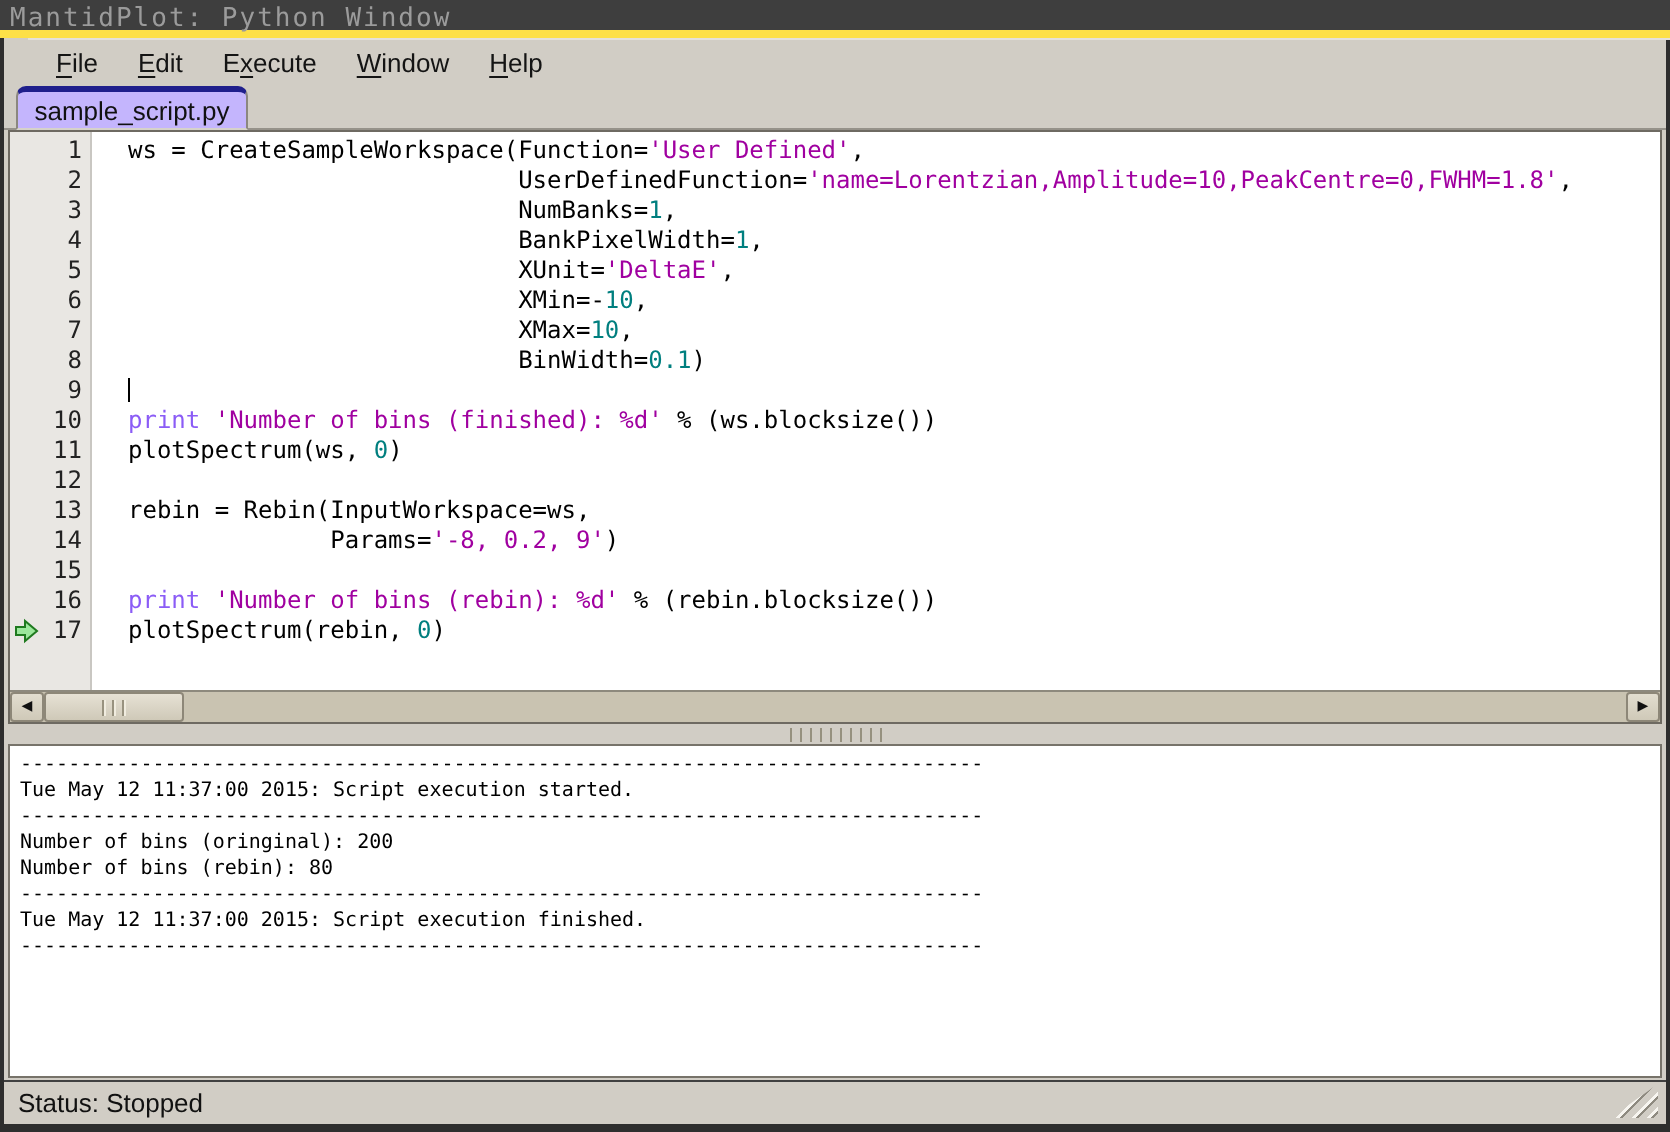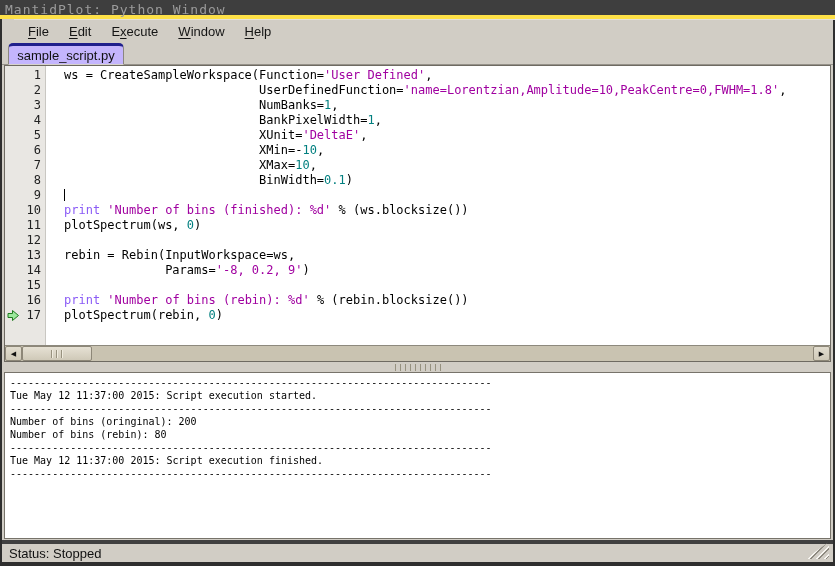--- a/index.html
+++ b/index.html
@@ -84,21 +84,21 @@
   
   .output-frame{
     position:absolute;left:2px;top:353px;width:827px;height:167px;background:#fff;
     border:1px solid #77736a;overflow:hidden;
   }
   .output-text{padding:3px 0 0 5px;font:10px/13px "DejaVu Sans Mono",monospace;color:#000;}
   .oline{height:13px;white-space:pre;}
   
   .statusbar{
     position:absolute;left:0;top:521px;width:100%;height:22px;display:flex;align-items:center;
-    padding-left:7px;font-size:13px;color:#111;border-top:4px solid #404040;
+    padding-left:7px;font-size:13px;color:#111;border-top:1px solid #404040;
   }
   .resize-grip{
     position:absolute;right:4px;bottom:3px;width:24px;height:17px;
     background:repeating-linear-gradient(135deg,rgba(0,0,0,0) 0 3px,#f7f5f0 3px 4.5px,#8e8a80 4.5px 5.5px);
     clip-path:polygon(100% 0,100% 100%,0 100%);
   }
 </style>
 </head>
 <body>
 

